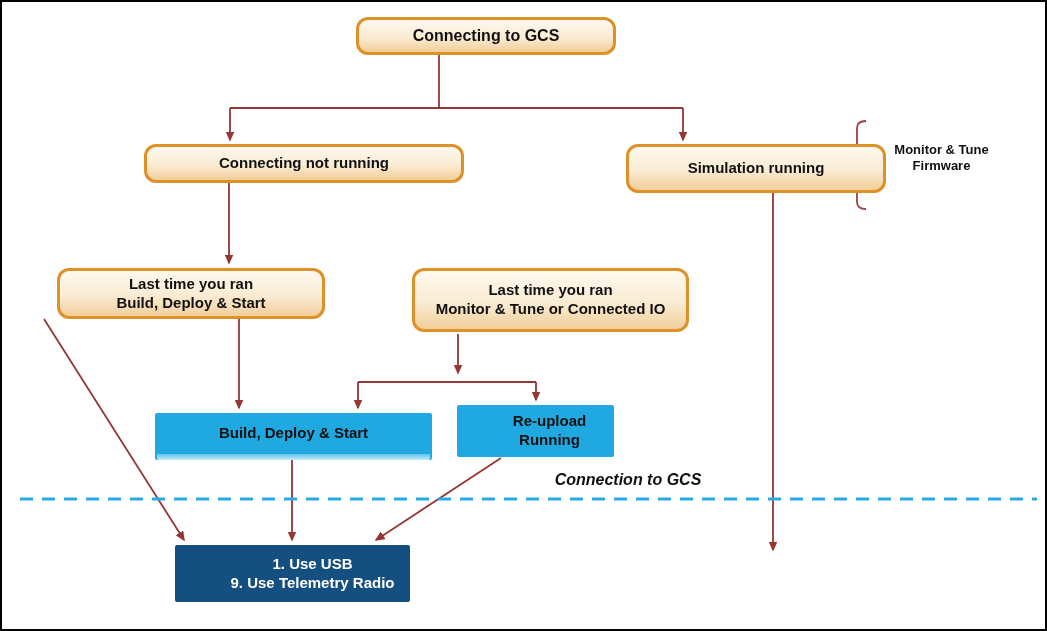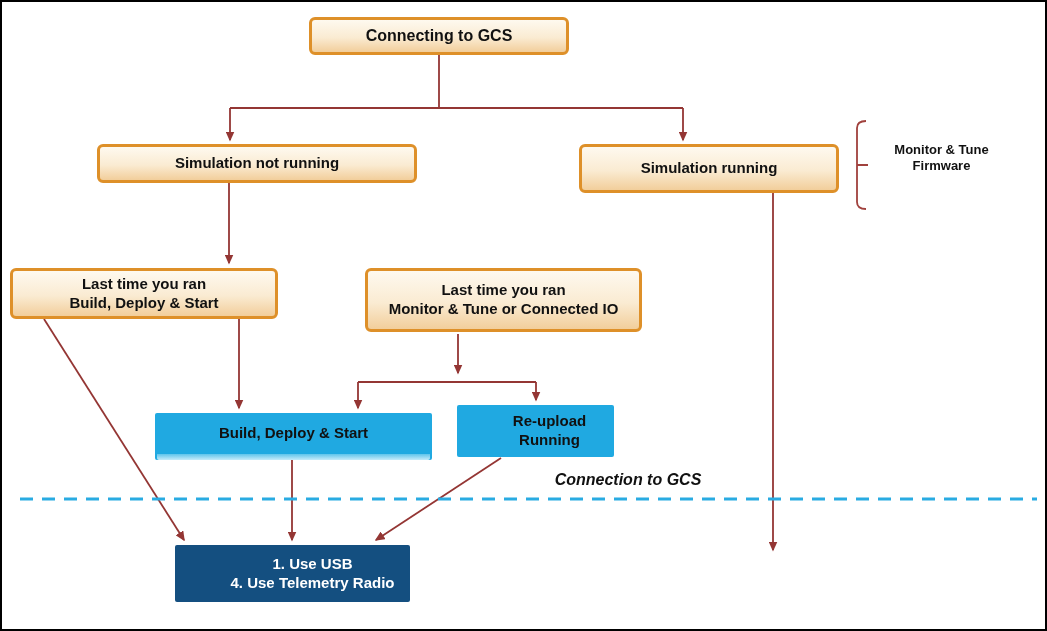--- a/index.html
+++ b/index.html
@@ -31,23 +31,24 @@
     justify-content: center;
     text-align: center;
     font-weight: bold;
     color: #111111;
     line-height: 1.25;
     box-sizing: border-box;
   }
 
   .process {
     border: 3px solid #DE9029;
-    border-radius: 6px;
+    border-radius: 12px;
     background: linear-gradient(180deg, #FEF9EF 0%, #FAEBD2 55%, #F2CE9B 100%);
     font-size: 15px;
+    margin-left: 47px;
   }
 
   .title-box { font-size: 16px; }
 
   .action {
     background: #20A9E1;
     border-radius: 2px;
     font-size: 15px;
   }
 
@@ -126,21 +127,21 @@
     <line x1="18" y1="497" x2="1035" y2="497" stroke="#29ABE2" stroke-width="3.2" stroke-dasharray="13 9"></line>
 
     <path d="M864,119 Q855,119 855,126 L855,200 Q855,207 864,207 M855,163 L866,163" stroke="#A0413D" stroke-width="1.8" fill="none"></path>
   </svg>
 
   <div class="node process title-box" style="left:307px; top:15px; width:260px; height:38px;">
     <div>Connecting to GCS</div>
   </div>
 
   <div class="node process" style="left:95px; top:142px; width:320px; height:39px;">
-    <div>Simulation not running</div>
+    <div>Connecting not running</div>
   </div>
 
   <div class="node process" style="left:577px; top:142px; width:260px; height:49px;">
     <div>Simulation running</div>
   </div>
 
   <div class="node process" style="left:8px; top:266px; width:268px; height:51px;">
     <div>Last time you ran</div>
     <div>Build, Deploy &amp; Start</div>
   </div>
@@ -154,21 +155,21 @@
     <div>Build, Deploy &amp; Start</div>
   </div>
 
   <div class="node action" style="left:455px; top:403px; width:157px; height:52px;padding-left:28px;">
     <div>Re-upload</div>
     <div>Running</div>
   </div>
 
   <div class="node terminal" style="left:173px; top:543px; width:235px; height:57px;padding-left:40px;">
     <div>1. Use USB</div>
-    <div>4. Use Telemetry Radio</div>
+    <div>9. Use Telemetry Radio</div>
   </div>
 
 
   <div class="side-label" style="left:872px; top:140px; width:135px;">
     <div>Monitor &amp; Tune</div>
     <div>Firmware</div>
   </div>
 
   <div class="divider-label" style="left:516px; top:469px; width:220px;">Connection to GCS</div>
 

